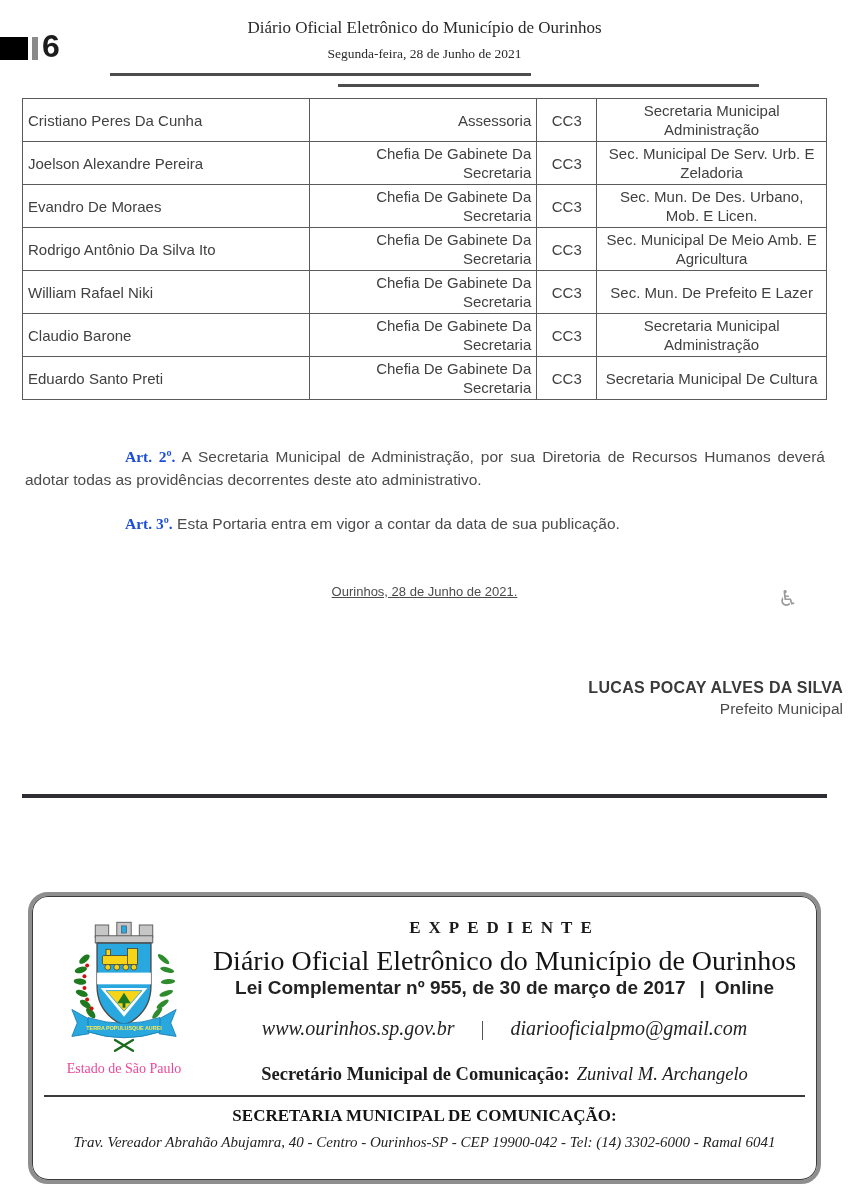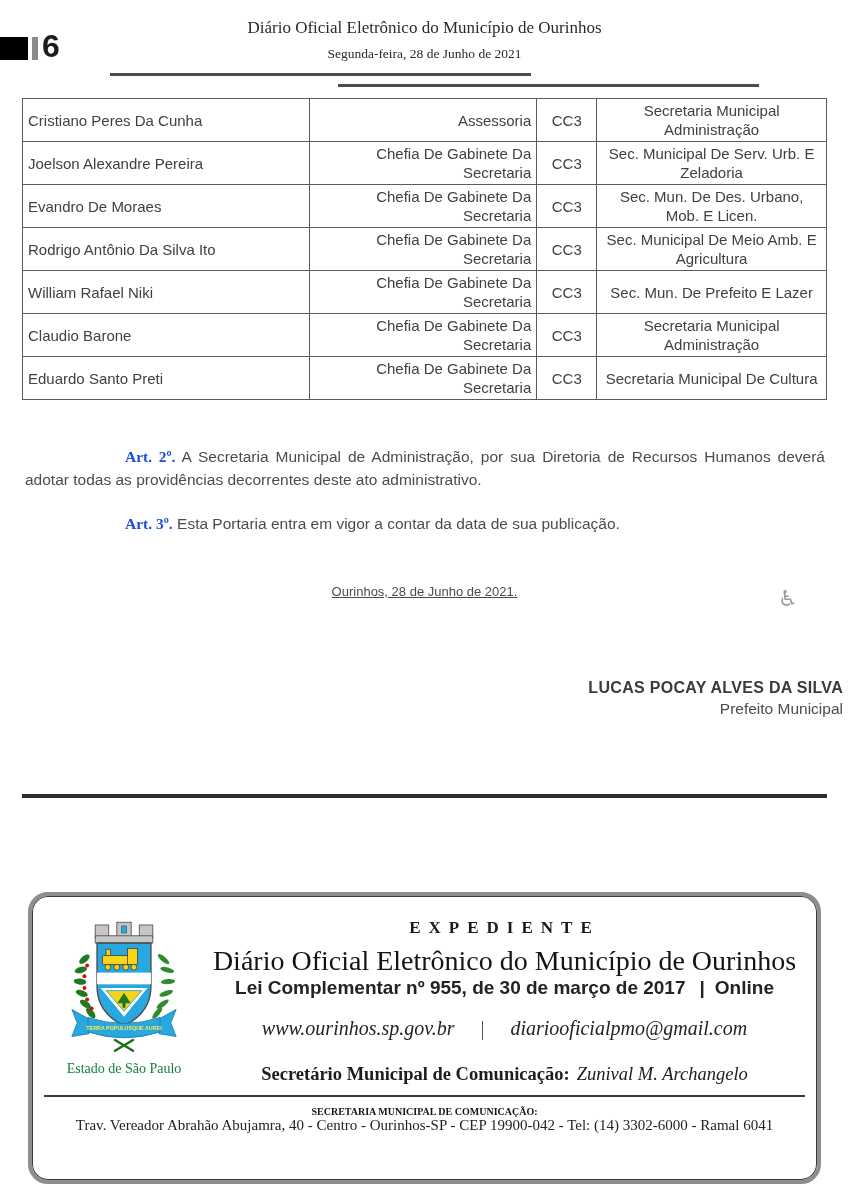--- a/index.html
+++ b/index.html
@@ -90,21 +90,21 @@
     border: 4px solid #8e8e8e;
     border-radius: 20px;
     box-shadow: inset 0 0 0 1px #3c3c3c;
     background: #ffffff;
   }
   .exp-main { display: flex; padding: 14px 14px 6px 10px; }
   .exp-left { width: 164px; display: flex; flex-direction: column; align-items: center; }
   .coat { width: 126px; height: 142px; margin-top: 6px; }
   .coat-caption {
     font-family: "Liberation Serif", serif;
-    font-size: 14px; color: #15803d; margin-top: 3px;
+    font-size: 14px; color: #ec4899; margin-top: 3px;
   }
   .exp-right { flex: 1; text-align: center; padding-top: 8px; }
   .exp-heading {
     font-family: "Liberation Serif", serif;
     font-size: 17px; font-weight: bold; letter-spacing: 8px;
     color: #1a1a1a;
   }
   .exp-title {
     font-family: "Liberation Serif", serif;
     font-size: 28px; color: #141414; margin-top: 7px; white-space: nowrap;
@@ -120,22 +120,22 @@
   }
   .exp-web .sep { margin: 0 26px; font-style: normal; color: #555; }
   .exp-sec {
     margin-top: 24px; font-family: "Liberation Serif", serif;
     font-size: 18.5px; color: #1d1d1d; white-space: nowrap;
   }
   .exp-sec .sec-label { font-weight: bold; margin-right: 7px; }
   .exp-sec .sec-name { font-style: italic; }
   .exp-sep { border-top: 2px solid #3a3a3a; margin: 4px 12px 0 12px; }
   .exp-footer { text-align: center; font-family: "Liberation Serif", serif; }
-  .exp-footer-heading { margin-top: 9px; font-size: 10px; font-weight: bold; color: #141414; }
-  .exp-footer-address { margin-top: 0; font-size: 15px; color: #232323; }
+  .exp-footer-heading { margin-top: 9px; font-size: 17px; font-weight: bold; color: #141414; }
+  .exp-footer-address { margin-top: 8px; font-size: 15px; color: #232323; font-style: italic; }
 </style>
 </head>
 <body>
 
 <div class="page">
 
   <div class="page-title">Diário Oficial Eletrônico do Município de Ourinhos</div>
   <div class="page-date">Segunda-feira, 28 de Junho de 2021</div>
   <div class="corner-black"></div>
   <div class="corner-gray"></div>

